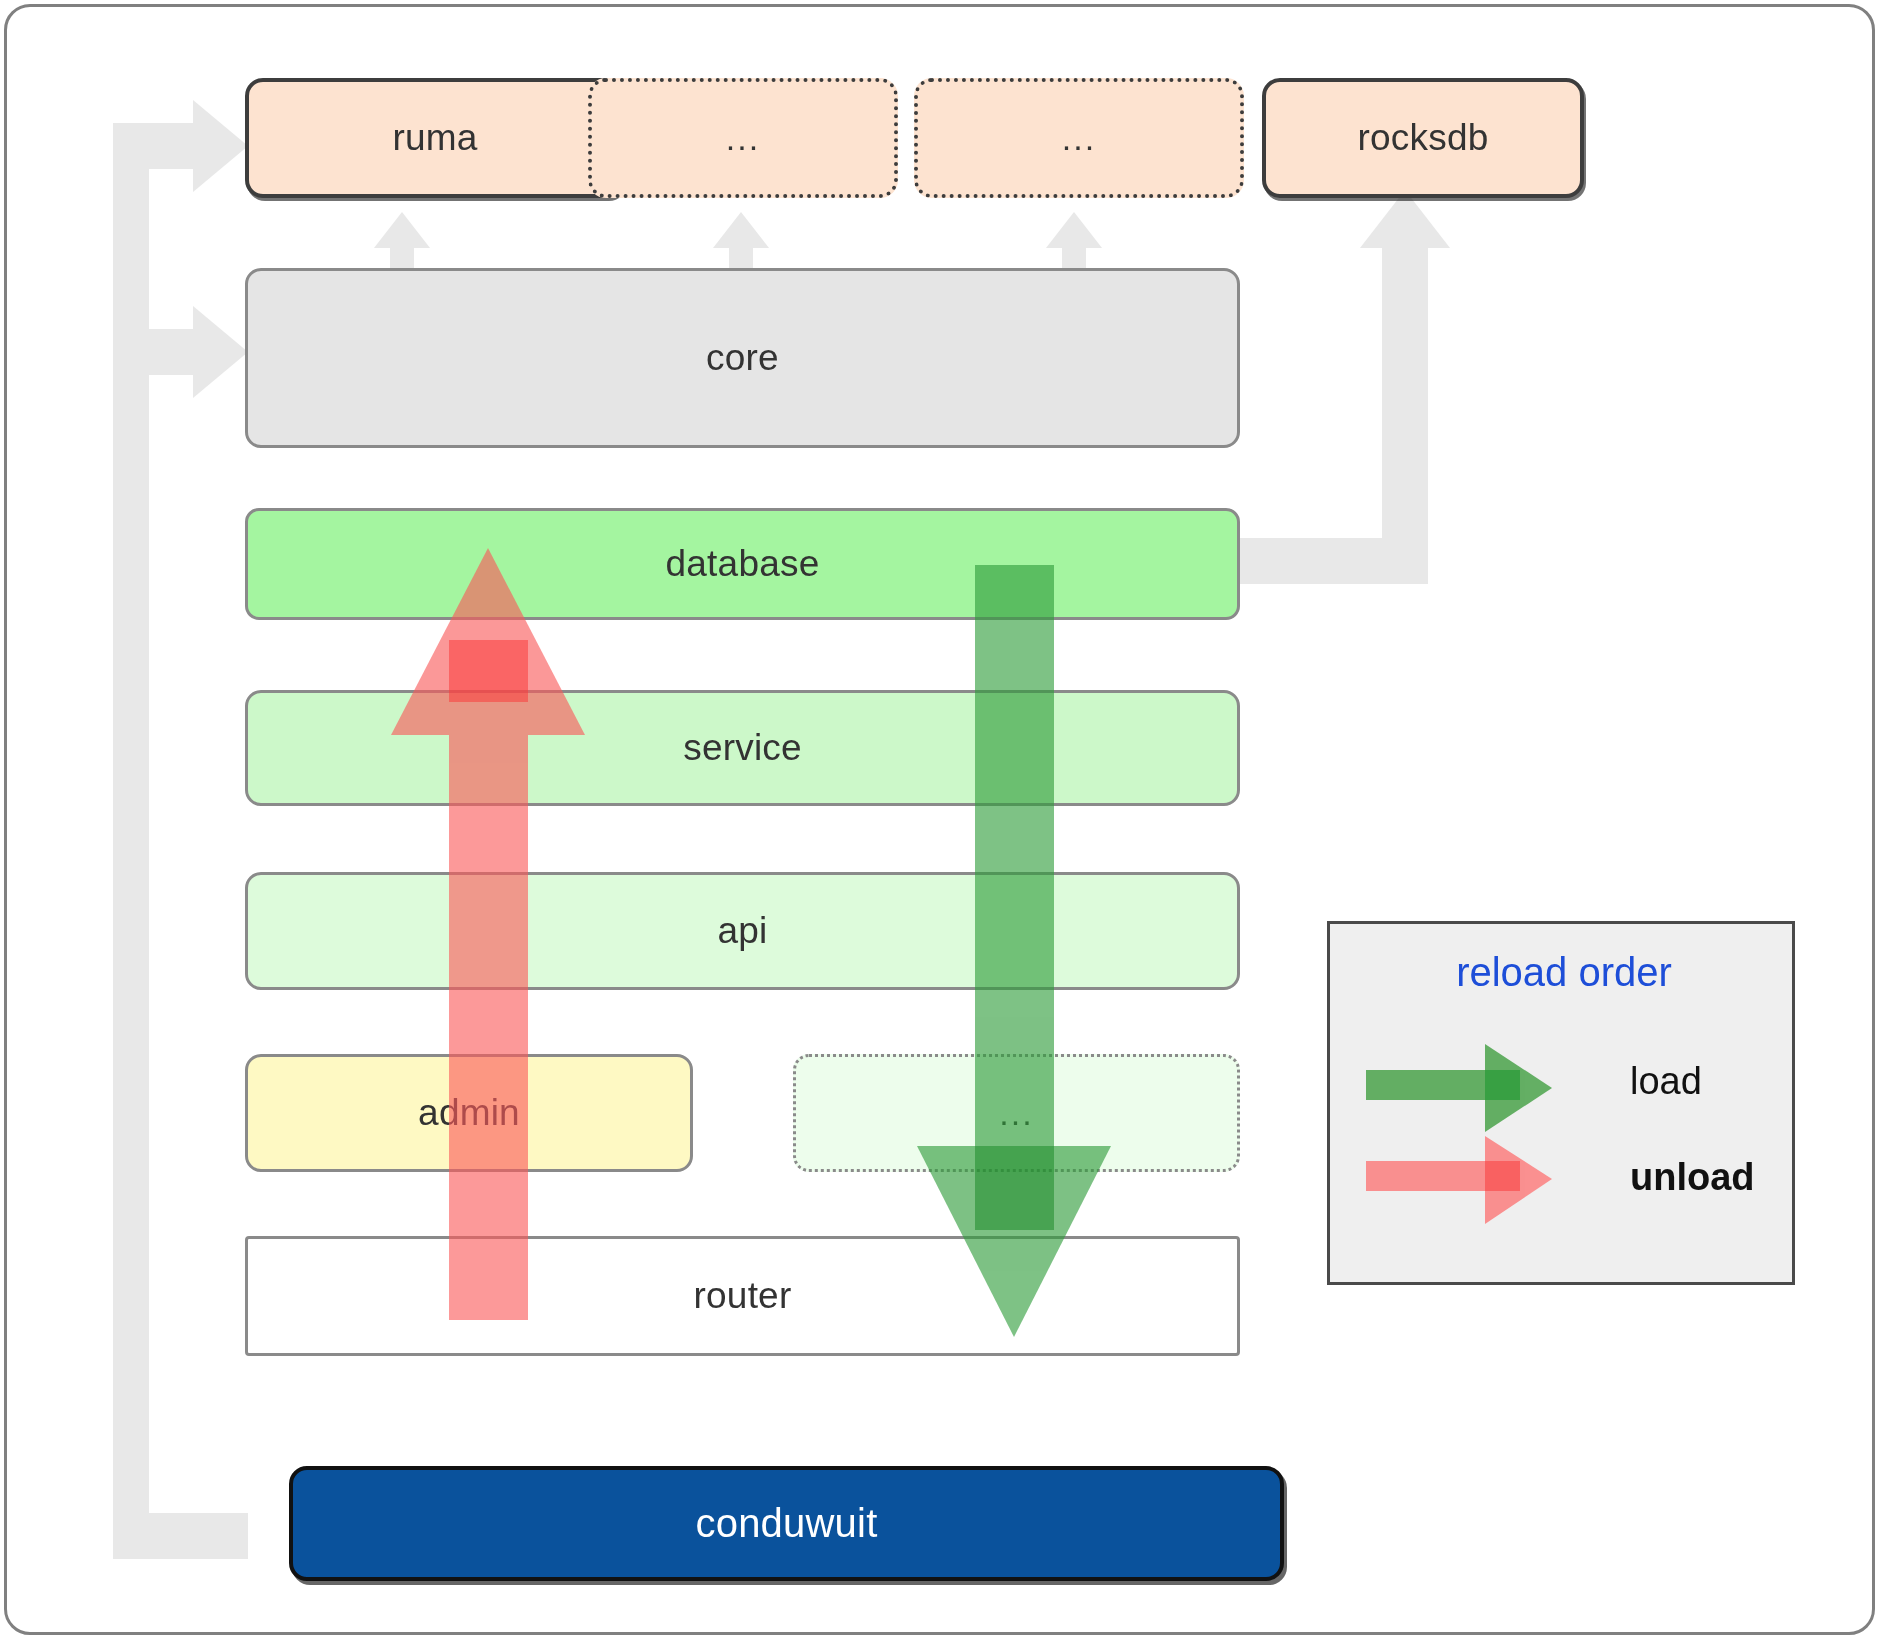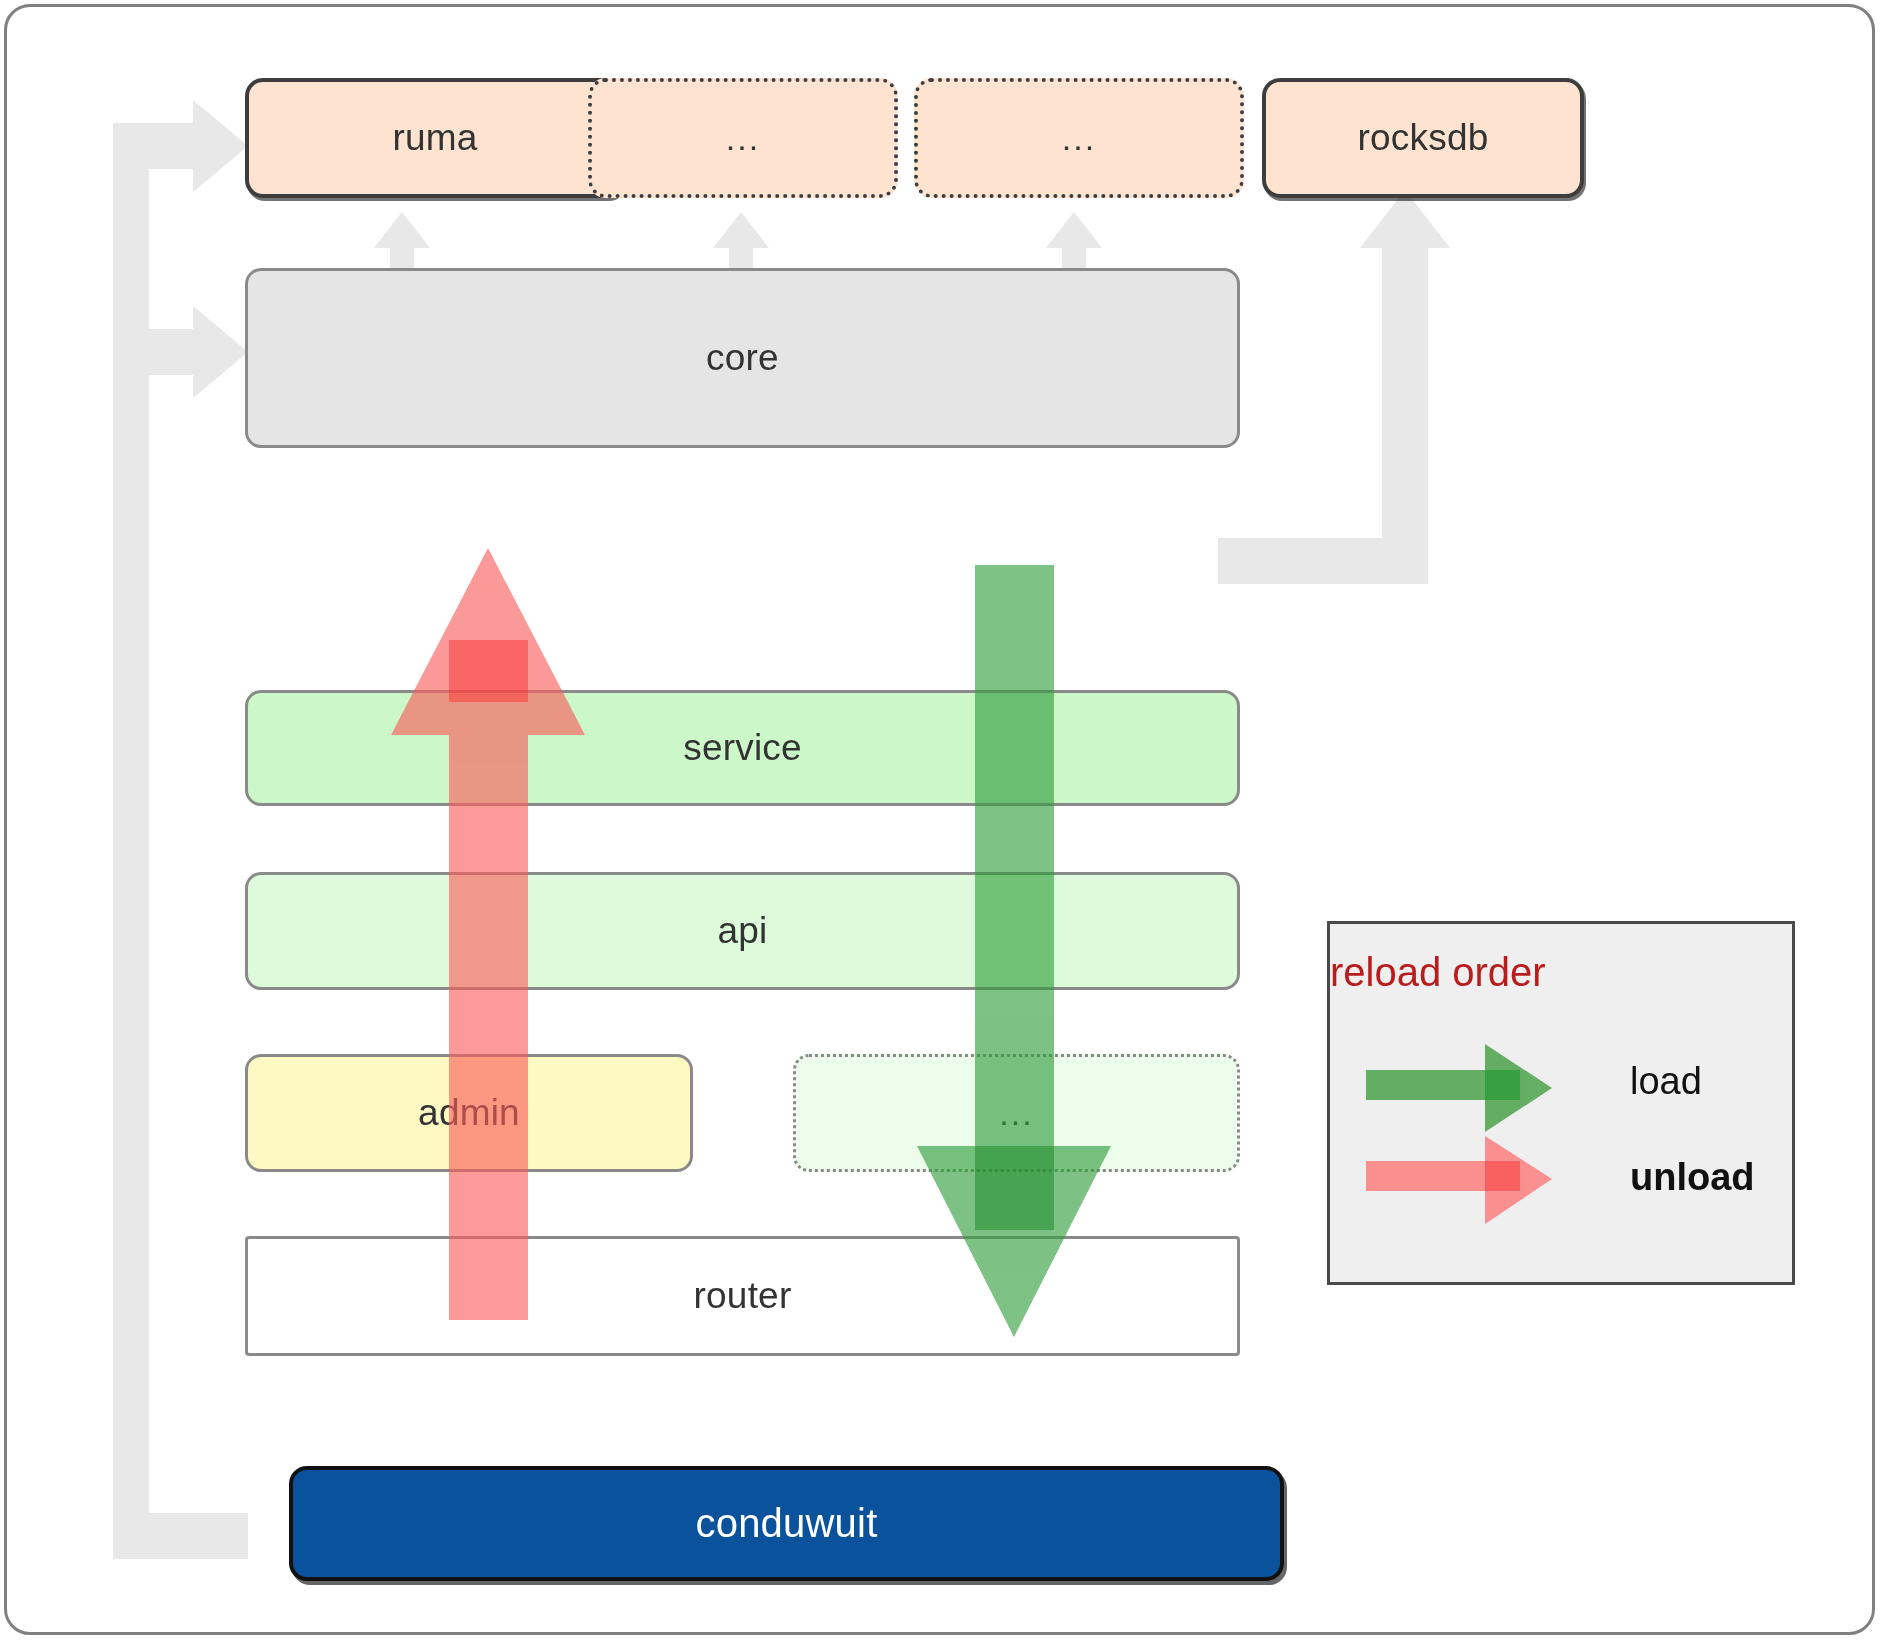--- a/index.html
+++ b/index.html
@@ -116,23 +116,23 @@
     width: 468px;
     height: 364px;
     background: #efefef;
     border: 3px solid #4a4a4a;
     box-sizing: border-box;
   }
   .legend-title {
     position: absolute;
     left: 0; top: 26px;
     width: 468px;
-    text-align: left;
+    text-align: center;
     font-size: 40px;
-    color: #b91c1c;
+    color: #1d4ed8;
   }
   .legend-row-label {
     position: absolute;
     font-size: 38px;
     color: #111111;
   }
   .lbl-load   { left: 300px; top: 136px; }
   .lbl-unload { left: 300px; top: 232px; font-weight: bold; }
 </style>
 </head>
@@ -185,20 +185,23 @@
   </div>
 
   <div class="node dep" style="left:1262px; top:78px; width:322px; height:120px;">
     <span>rocksdb</span>
   </div>
 
   <div class="node core-box" style="left:245px; top:268px; width:995px; height:180px;">
     <span>core</span>
   </div>
 
+  <div class="node db-box" style="left:245px; top:508px; width:995px; height:112px;">
+    <span>database</span>
+  </div>
 
   <div class="node api-box" style="left:245px; top:872px; width:995px; height:118px;">
     <span>api</span>
   </div>
 
   <div class="node svc-box" style="left:245px; top:690px; width:995px; height:116px;">
     <span>service</span>
   </div>
 
   <div class="node admin-box" style="left:245px; top:1054px; width:448px; height:118px;">

